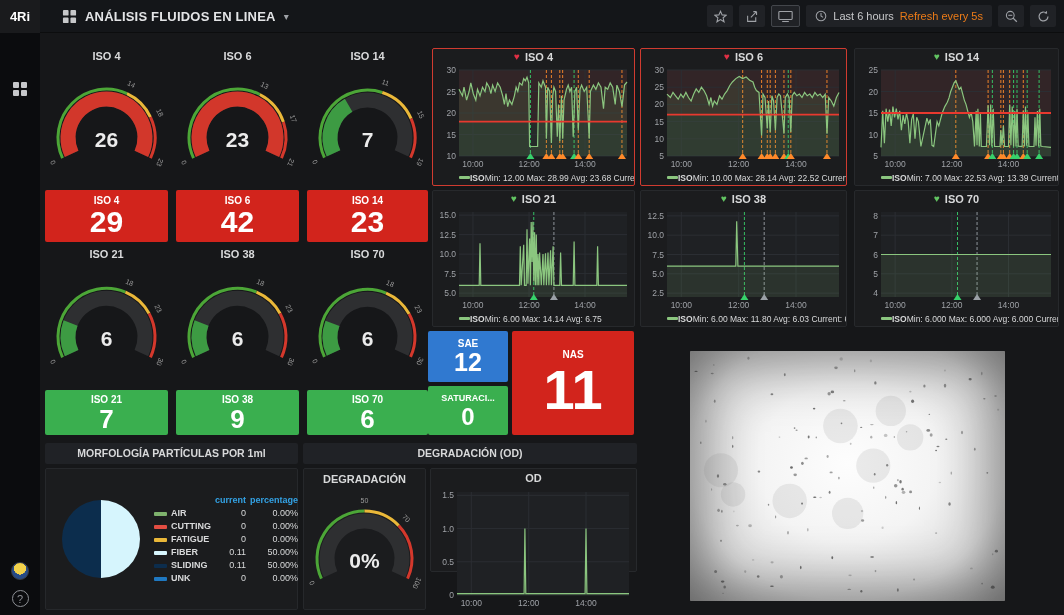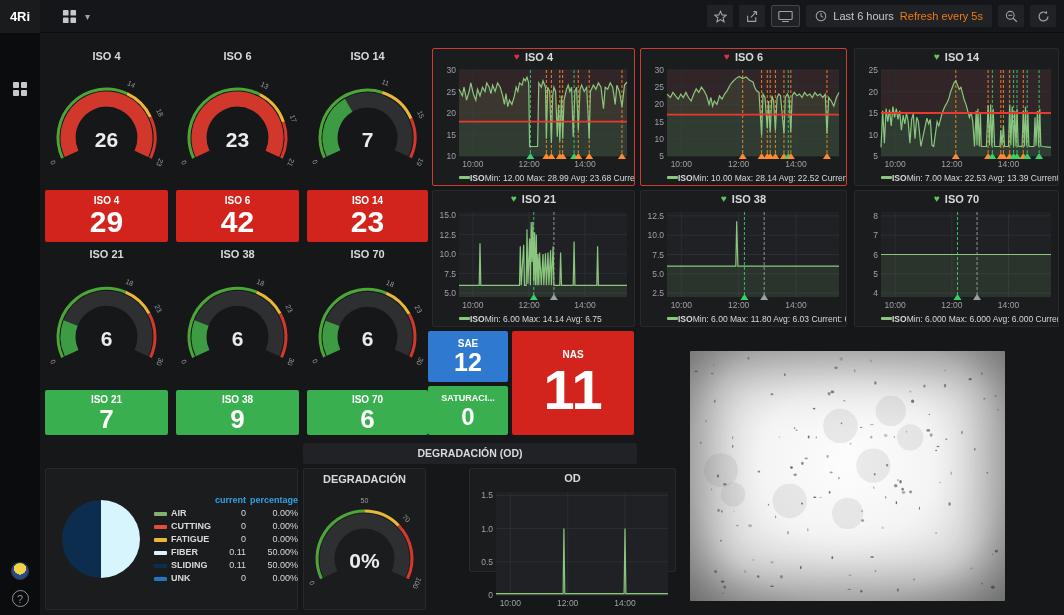--- a/index.html
+++ b/index.html
@@ -90,20 +90,21 @@
 </aside>
 
 <header class="navbar">
   <div class="nav-title">
     <svg width="15" height="15" viewBox="0 0 16 16">
       <rect x="1" y="1" width="6" height="6" rx="1" fill="#c7c8ca"></rect>
         <rect x="9" y="1" width="6" height="6" rx="1" fill="#c7c8ca"></rect>
       <rect x="1" y="9" width="6" height="6" rx="1" fill="#c7c8ca"></rect>
         <rect x="9" y="9" width="6" height="6" rx="1" fill="#c7c8ca"></rect>
     </svg>
+    <span class="t">ANÁLISIS FLUIDOS EN LINEA</span>
     <span class="caret">▾</span>
   </div>
   <div class="nav-right">
     <div class="nbtn">
       <svg width="13" height="13" viewBox="0 0 16 16">
         <path d="M8 1.5 L10 6 L15 6.4 L11.2 9.6 L12.4 14.5 L8 11.8 L3.6 14.5 L4.8 9.6 L1 6.4 L6 6 Z" fill="none" stroke="#9fa2a7" stroke-width="1.3"></path>
         </svg>
     </div>
     <div class="nbtn">
       <svg width="13" height="13" viewBox="0 0 16 16">
@@ -542,20 +543,21 @@
   </div>
   <div class="p stat bg-green" style="left:388px;top:353px;width:80px;height:49px;">
     <div class="st" style="font-size:9px;">SATURACI...</div>
     <div class="sv" style="font-size:24px;">0</div>
   </div>
   <div class="p stat bg-red" style="left:472px;top:298px;width:122px;height:104px;">
     <div class="st">NAS</div>
     <div class="sv" style="font-size:56px;">11</div>
   </div>
 
+  <div class="p sect" style="left:5px;top:410px;width:253px;height:21px;">MORFOLOGÍA PARTÍCULAS POR 1ml</div>
   <div class="p sect" style="left:263px;top:410px;width:334px;height:21px;">DEGRADACIÓN (OD)</div>
 
   <div class="p morfo" style="left:5px;top:435px;width:253px;height:142px;">
     <div class="pie" style="background: conic-gradient(rgb(214, 245, 253) 0%, rgb(214, 245, 253) 50%, rgb(12, 45, 77) 50%, rgb(12, 45, 77) 100%);"></div>
     <table class="mtab">
       <thead>
           <tr>
         <th></th>
             <th></th>
         <th>current</th>
@@ -611,21 +613,21 @@
           <path d="M 60.5 25.099999999999994 A 47.5 47.5 0 0 1 94.66864051608593 39.603727403197624" stroke="#eab839" stroke-width="3" fill="none"></path>
           <path d="M 94.66864051608593 39.603727403197624 A 47.5 47.5 0 0 1 103.54961988424087 92.67436743268323" stroke="#d4382c" stroke-width="3" fill="none"></path>
           <text x="10.199917819465924" y="96.0553135266088" font-size="7" fill="#9a9a9a" text-anchor="middle" transform="rotate(-114.99999999999999 10.199917819465924 96.0553135266088)">0</text>
           <text x="60.5" y="17.099999999999994" font-size="7" fill="#9a9a9a" text-anchor="middle" transform="rotate(3.5083546492674384e-15 60.5 17.099999999999994)">50</text>
           <text x="100.42335891879515" y="34.046460439525646" font-size="7" fill="#9a9a9a" text-anchor="middle" transform="rotate(46 100.42335891879515 34.046460439525646)">70</text>
           <text x="110.80008218053408" y="96.05531352660881" font-size="7" fill="#9a9a9a" text-anchor="middle" transform="rotate(115.00000000000003 110.80008218053408 96.05531352660881)">100</text>
           <text x="60.5" y="81.6" font-size="21" font-weight="bold" fill="#ececec" text-anchor="middle">0%</text>
         </svg></div>
   </div>
 
-  <div class="cp p" style="left:390px;top:435px;width:207px;height:104px;margin-left:39px;">
+  <div class="cp p" style="left:390px;top:435px;width:207px;height:104px;">
     <div class="ct" style="height:18px;">
         <span>OD</span>
       </div>
     <div class="plot"><svg viewBox="0 0 205 122" width="205" height="122">
           <rect x="26" y="5" width="172" height="103" fill="#1f2124"></rect>
           <line x1="26" y1="8.322580645161299" x2="198" y2="8.322580645161299" stroke="#2b2e33" stroke-width="1"></line>
           <text x="23" y="11.322580645161299" font-size="8.5" fill="#9fa2a7" text-anchor="end">1.5</text>
           <line x1="26" y1="41.54838709677419" x2="198" y2="41.54838709677419" stroke="#2b2e33" stroke-width="1"></line>
           <text x="23" y="44.54838709677419" font-size="8.5" fill="#9fa2a7" text-anchor="end">1.0</text>
           <line x1="26" y1="74.7741935483871" x2="198" y2="74.7741935483871" stroke="#2b2e33" stroke-width="1"></line>

